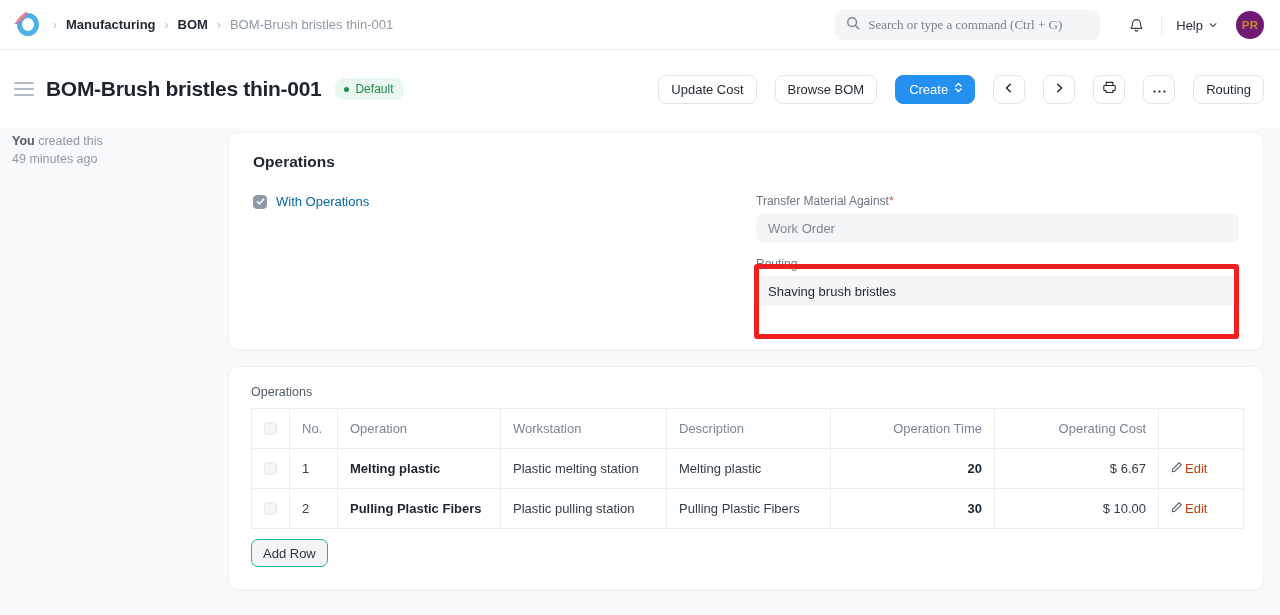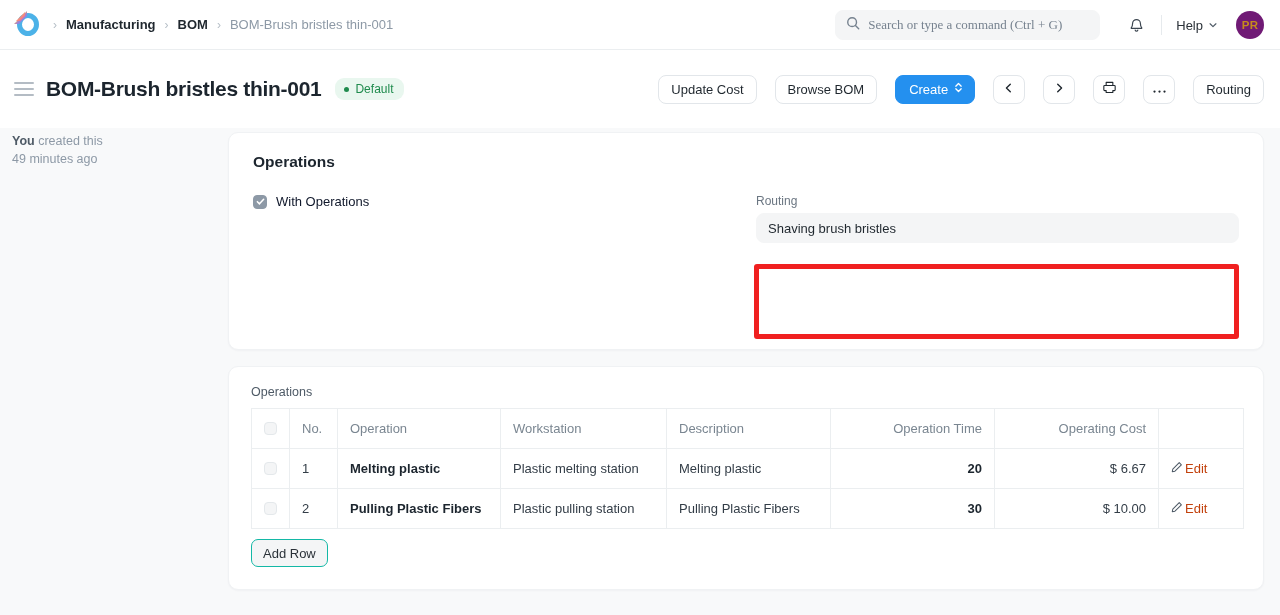--- a/index.html
+++ b/index.html
@@ -169,21 +169,21 @@
   .col.right { padding-left: 10px; }
 
   .cbrow { display: flex; align-items: center; gap: 9px; }
   .cb {
     width: 14px; height: 14px; border-radius: 4px;
     background: #8d99a6; border: 1px solid #8d99a6;
     display: flex; align-items: center; justify-content: center;
     cursor: pointer; flex: 0 0 auto;
   }
   .cb svg { display: block; }
-  .cblabel { font-size: 13px; color: #0f172a; }
+  .cblabel { font-size: 13px; color: #0369a1; }
   .hint { font-size: 12.5px; color: #8d99a6; margin-top: 18px; }
 
   .field { margin-bottom: 14px; }
   .flabel { font-size: 12px; color: #6b7682; margin-bottom: 5px; }
   .flabel .req { color: #e24c4c; }
   .finput {
     height: 30px; background: #f4f5f6;
     border: 1px solid #f4f5f6; border-radius: 8px;
     font-size: 13px; display: flex; align-items: center;
     padding: 0 11px; cursor: text;
@@ -371,20 +371,26 @@
             <span class="cb">
               <svg width="9" height="9" viewBox="0 0 10 10" fill="none" stroke="#ffffff" stroke-width="1.7" stroke-linecap="round" stroke-linejoin="round">
                 <polyline points="1.5,5.2 3.9,7.6 8.5,2.6"></polyline>
               </svg>
             </span>
             <span class="cblabel">With Operations</span>
           </div>
         </div>
 
         <div class="col right">
+          <div class="field">
+            <div class="flabel">
+              <span>Transfer Material Against</span><span class="req">*</span>
+            </div>
+            <div class="finput muted">Work Order</div>
+          </div>
 
           <div class="field">
             <div class="flabel">Routing</div>
             <div class="finput val">Shaving brush bristles</div>
           </div>
         </div>
       </div>
 
       <div class="redbox"></div>
     </div>

